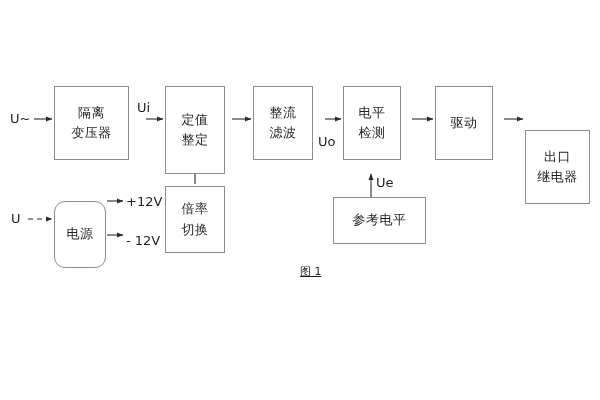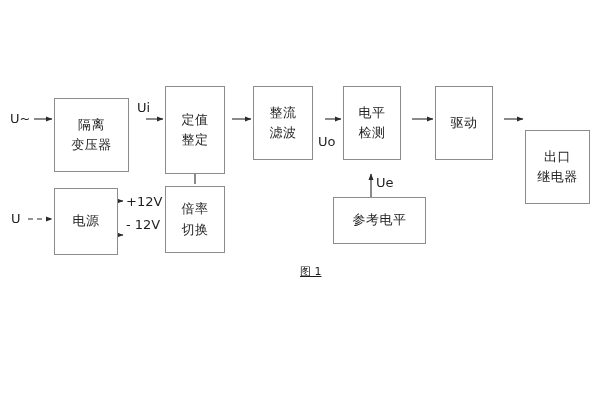--- a/index.html
+++ b/index.html
@@ -78,21 +78,21 @@
       <line x1="107" y1="201" x2="123" y2="201"></line>
 
       <line x1="107" y1="235" x2="123" y2="235"></line>
     </g>
 
     <g stroke="#2b2b2b" stroke-width="1.1" fill="none">
       <line x1="28" y1="219" x2="52" y2="219" stroke-dasharray="5,4" marker-end="url(#ah)"></line>
     </g>
   </svg>
 
-  <div class="blk" style="left:54px;top:86px;width:75px;height:74px;margin-top:12px;">
+  <div class="blk" style="left:54px;top:86px;width:75px;height:74px;">
     <span class="ln">隔离</span>
     <span class="ln">变压器</span>
   </div>
 
   <div class="blk" style="left:165px;top:86px;width:60px;height:88px;">
     <span class="ln">定值</span>
     <span class="ln">整定</span>
   </div>
 
   <div class="blk" style="left:253px;top:86px;width:60px;height:74px;">
@@ -107,36 +107,36 @@
 
   <div class="blk" style="left:435px;top:86px;width:58px;height:74px;">
     <span class="ln">驱动</span>
   </div>
 
   <div class="blk" style="left:525px;top:86px;width:65px;height:74px;margin-top:44px;">
     <span class="ln">出口</span>
     <span class="ln">继电器</span>
   </div>
 
-  <div class="blk" style="left:54px;top:188px;width:64px;height:67px;">
+  <div class="blk" style="left:54px;top:201px;width:52px;height:67px;border-radius:11px;">
     <span class="ln">电源</span>
   </div>
 
   <div class="blk" style="left:165px;top:186px;width:60px;height:67px;">
     <span class="ln">倍率</span>
     <span class="ln">切换</span>
   </div>
 
   <div class="blk" style="left:333px;top:197px;width:93px;height:47px;">
     <span class="ln">参考电平</span>
   </div>
 
   <div class="lbl" style="left:10px;top:112px;">U~</div>
   <div class="lbl" style="left:137px;top:101px;">Ui</div>
   <div class="lbl" style="left:318px;top:101px;margin-top:34px;">Uo</div>
   <div class="lbl" style="left:11px;top:212px;">U</div>
   <div class="lbl" style="left:126px;top:195px;">+12V</div>
-  <div class="lbl" style="left:126px;top:218px;text-align:right;">- 12V</div>
+  <div class="lbl" style="left:126px;top:234px;text-align:right;">- 12V</div>
   <div class="lbl" style="left:376px;top:176px;">Ue</div>
 
   <div class="cap" style="left:300px;top:264px;">图 1</div>
 
 </div>
 
 </body></html>

